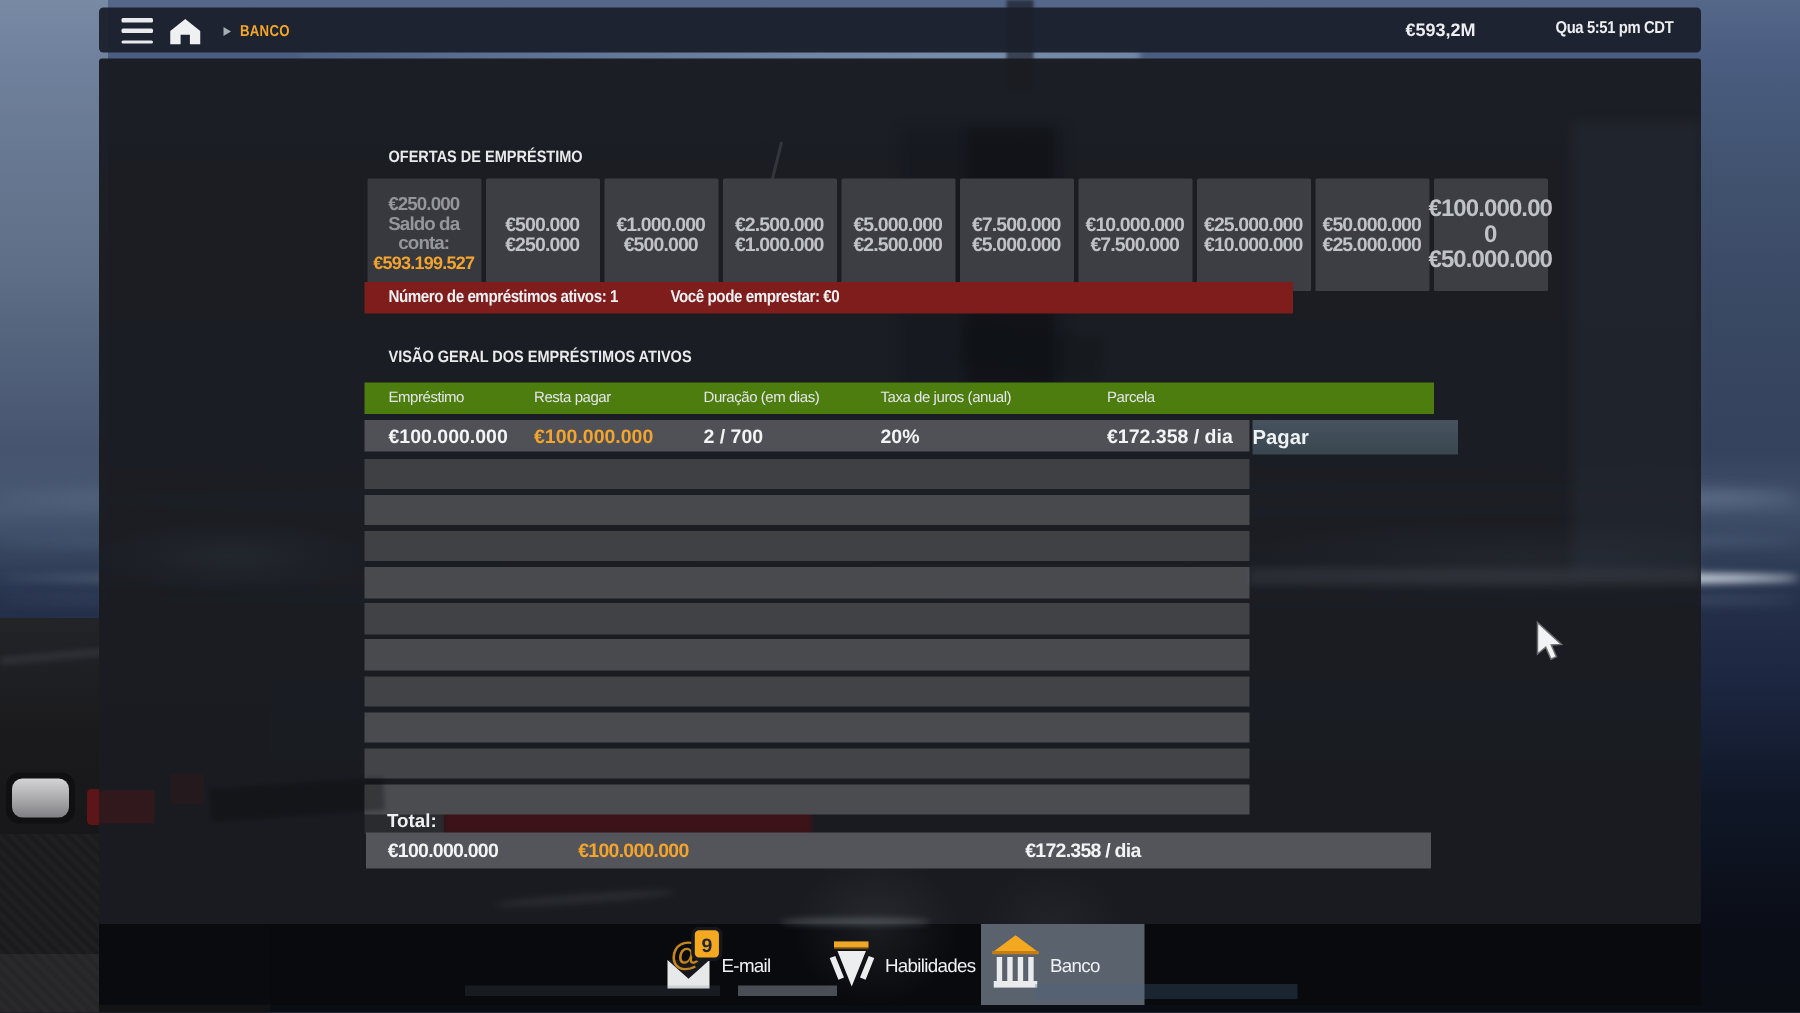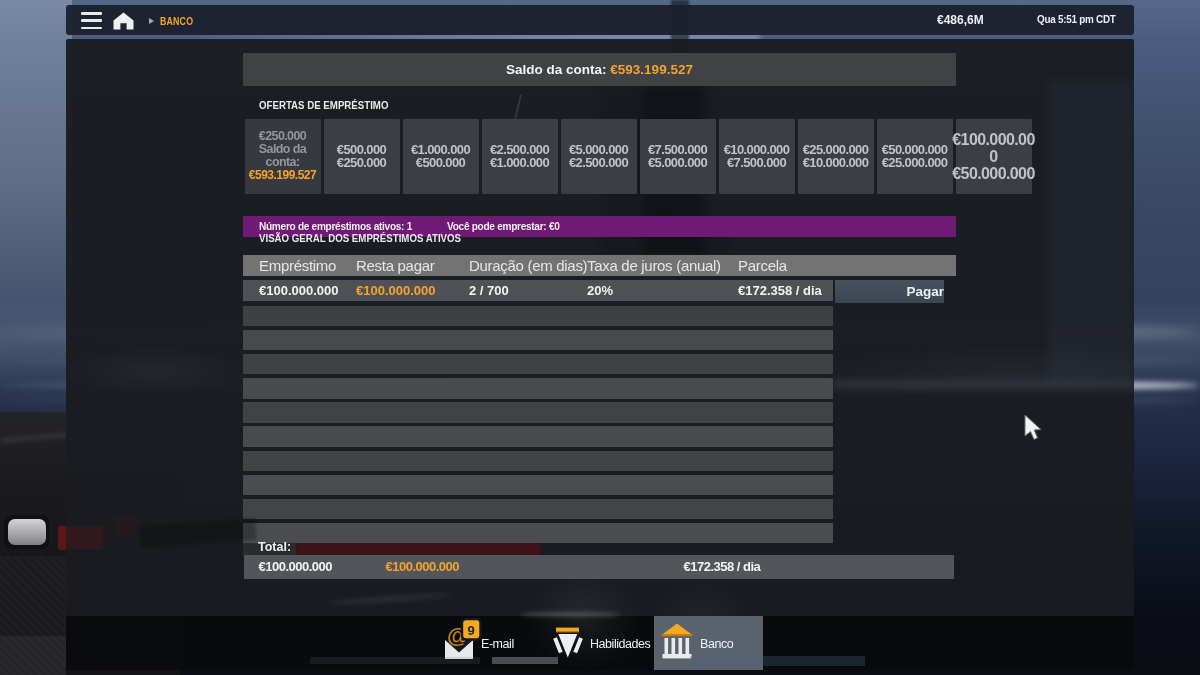--- a/index.html
+++ b/index.html
@@ -34,29 +34,29 @@
 #panel{left:66px;top:38.6px;width:1068px;height:577px;background:rgba(26,28,33,.97);border-radius:2px}
 #redbleed{left:230px;top:492px;width:245px;height:25px;background:#3d1318;filter:blur(1.5px);opacity:.95}
 #saldo{left:177px;top:14.5px;width:713px;height:33px;background:#414246;border-radius:1px;text-align:center;line-height:33px;font-size:13.5px;font-weight:700;color:#f2f3f4}
 .orange{color:#f2a42e}
 .sect{font-size:11px;font-weight:700;color:#e9eaec;letter-spacing:0;transform:scaleX(.88);transform-origin:left center}
 #lab1{left:193px;top:60.5px}
 #tiles{left:178.5px;top:80px;width:820px;display:flex;gap:3px}
 .tile{width:76px;height:75px;background:#3c3e43;border-radius:1px;display:flex;flex-direction:column;justify-content:center;align-items:center;text-align:center;font-size:13px;font-weight:700;color:#bfc2c6;line-height:13px;letter-spacing:-.6px}
 .tile.first{font-size:12.5px;line-height:13.2px;color:#93969b;background:#37393e}
 .tile.first .orange{font-size:12px;letter-spacing:-.5px}
-#infobar{left:177px;top:177px;width:713px;height:21.5px;background:#701a75;font-size:11.5px;font-weight:700;color:#eff0f1;line-height:21.5px;letter-spacing:-.35px}
+#infobar{left:177px;top:149px;width:619px;height:21.5px;background:#7f1d1d;font-size:11.5px;font-weight:700;color:#eff0f1;line-height:21.5px;letter-spacing:-.35px}
 #infobar b{position:absolute;left:16px;font-weight:700;transform:scaleX(.88);transform-origin:left center}
 #infobar span{position:absolute;left:204px;font-weight:700;transform:scaleX(.88);transform-origin:left center}
 #lab2{left:193px;top:193px}
-#thead{left:177px;top:216px;width:713px;height:21px;background:#737373;color:#e4e6e8;font-size:15px;line-height:21px;letter-spacing:-.3px}
+#thead{left:177px;top:216px;width:713px;height:21px;background:#4d7c0f;color:#e4e6e8;font-size:10px;line-height:21px;letter-spacing:-.3px}
 #thead i,#trow i,#totbar i{position:absolute;font-style:normal}
 .c1{left:16px}.c2{left:113px}.c3{left:226px}.c4{left:344px}.c5{left:495px}
 #trow{left:177px;top:241.3px;width:590px;height:21.4px;background:#4f5156;color:#f2f3f4;font-size:13px;font-weight:700;line-height:21px}
-#paybtn{left:769px;top:241.5px;width:109px;height:23px;background:linear-gradient(180deg,#46535f,#3a464f);color:#eff1f2;font-size:13.5px;font-weight:700;text-align:right;line-height:24px}
+#paybtn{left:769px;top:241.5px;width:137px;height:23px;background:linear-gradient(180deg,#46535f,#3a464f);color:#eff1f2;font-size:13.5px;font-weight:700;text-align:left;line-height:24px}
 .erow{left:177px;width:590px;height:20.4px}
 #totlab{left:192px;top:501.5px;font-size:12.5px;font-weight:700;color:#eff0f1}
 #totbar{left:177.5px;top:516.5px;width:710px;height:23.5px;background:#53555a;color:#f2f3f4;font-size:13px;font-weight:700;line-height:23.5px;letter-spacing:-.5px}
 #totbar .t1{left:15px}#totbar .t2{left:142px}#totbar .t3{left:440px}
 
 #botbar{left:66px;top:616px;width:1068px;height:54px;background:rgba(8,10,14,.88)}
 .tab{top:616px;width:109px;height:54px}
 .tab .txt{position:absolute;top:27.5px;font-size:12.5px;font-weight:400;color:#f0f1f3;transform:translateY(-50%);letter-spacing:-.45px;white-space:nowrap}
 #tab3{background:#59626d}
 #smoke1{left:520px;top:612px;width:100px;height:5px;background:rgba(180,188,195,.28);border-radius:50%;filter:blur(2px)}
@@ -83,33 +83,32 @@
 
 <div class="abs" id="topbar">
   <div class="abs hline" style="top:7px"></div>
   <div class="abs hline" style="top:14.3px"></div>
   <div class="abs hline" style="top:21.6px"></div>
   <svg class="abs" style="left:47px;top:6.5px" width="21" height="18" viewBox="0 0 21 18">
     <path d="M0.5,8.6 L10.5,0.6 L20.5,8.6 L20.5,17.5 L13.6,17.5 L13.6,11.2 L7.4,11.2 L7.4,17.5 L0.5,17.5 Z" fill="#eef0f2"></path>
   </svg>
   <div class="abs" id="bc-arrow"></div>
   <div class="abs" id="bc-text">BANCO</div>
-  <div class="abs" id="money">€486,6M</div>
+  <div class="abs" id="money">€593,2M</div>
   <div class="abs" id="clock">Qua 5:51 pm CDT</div>
 </div>
 
 <div class="abs" id="panel">
   <div class="abs" style="left:534px;top:46px;width:110px;height:176px;background:rgba(8,10,14,.18);filter:blur(4px)"></div>
   <div class="abs" style="left:579px;top:46px;width:57px;height:172px;background:rgba(5,7,10,.30);filter:blur(3px)"></div>
   <div class="abs" style="left:574px;top:180px;width:95px;height:30px;background:rgba(10,12,15,.22);transform:rotate(8deg);filter:blur(3px)"></div>
   <div class="abs" style="left:449px;top:55px;width:2px;height:42px;background:rgba(220,225,230,.13);transform:rotate(14deg)"></div>
   <div class="abs" style="left:982px;top:42px;width:86px;height:300px;background:rgba(80,100,130,.10);filter:blur(4px)"></div>
   <div class="abs" style="left:177px;top:487px;width:53px;height:30px;background:#292b2f"></div>
   <div class="abs" id="redbleed"></div>
-  <div class="abs" id="saldo">Saldo da conta: <span class="orange">€593.199.527</span></div>
   <div class="abs sect" id="lab1">OFERTAS DE EMPRÉSTIMO</div>
   <div id="tiles" class="abs">
     <div class="tile first">
         <div>€250.000</div>
         <div>Saldo da</div>
         <div>conta:</div>
         <div class="orange">€593.199.527</div>
       </div>
     <div class="tile">
         <div>€500.000</div>

